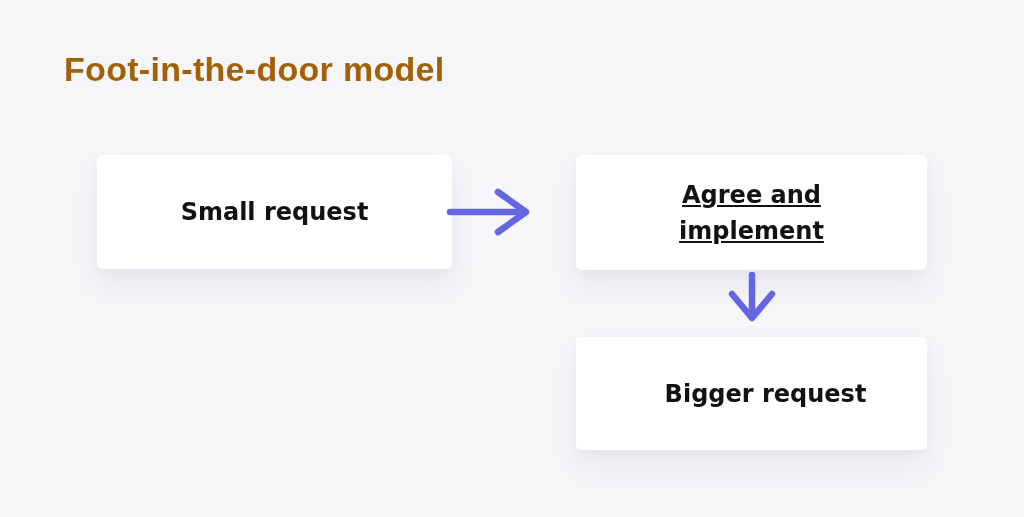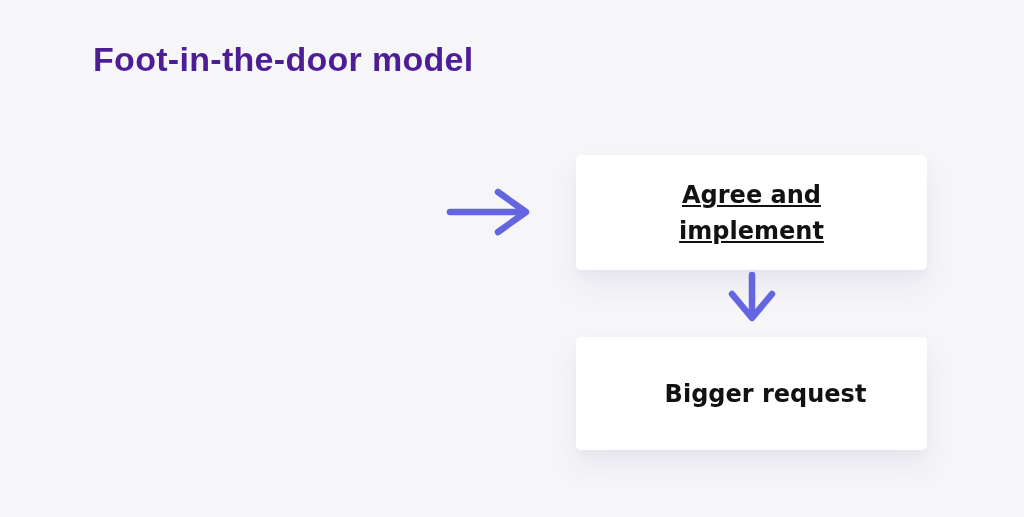--- a/index.html
+++ b/index.html
@@ -10,27 +10,26 @@
     font-family: "Liberation Sans", sans-serif;
     overflow: hidden;
   }
   .canvas {
     position: absolute;
     inset: 0;
   }
   .title {
     position: absolute;
     left: 64px;
-    top: 40px;
+    top: 50px;
     font-size: 34px;
     font-weight: 800;
     letter-spacing: 0.3px;
-    color: #4c1d95;
+    color: #a16207;
     font-family: "Liberation Sans", sans-serif;
-    margin-left: 29px;
   }
   .node {
     position: absolute;
     background: #ffffff;
     border-radius: 5px;
     box-shadow: 0 16px 26px rgba(130, 130, 175, 0.12), 0 3px 8px rgba(130, 130, 175, 0.06);
     display: flex;
     align-items: center;
     justify-content: center;
     text-align: center;
@@ -53,20 +52,23 @@
   .arrow-down  { left: 725px; top: 271px; width: 54px; height: 52px; }
   .arrow svg { display: block; width: 100%; height: 100%; }
 </style>
 </head>
 <body>
 
 <div class="canvas">
 
   <h1 class="title">Foot-in-the-door model</h1>
 
+  <div class="node node-small">
+    <span class="node-label">Small request</span>
+  </div>
 
   <div class="arrow arrow-right">
     <svg viewBox="0 0 90 54" xmlns="http://www.w3.org/2000/svg" aria-hidden="true">
       <path d="M4 27 H74" fill="none" stroke="#6366e0" stroke-width="6.5" stroke-linecap="round"></path>
       <path d="M52 7 L80 27 L52 47" fill="none" stroke="#6366e0" stroke-width="6.5" stroke-linecap="round" stroke-linejoin="round"></path>
     </svg>
   </div>
 
   <div class="node node-agree">
     <span class="node-label">Agree and implement</span>

